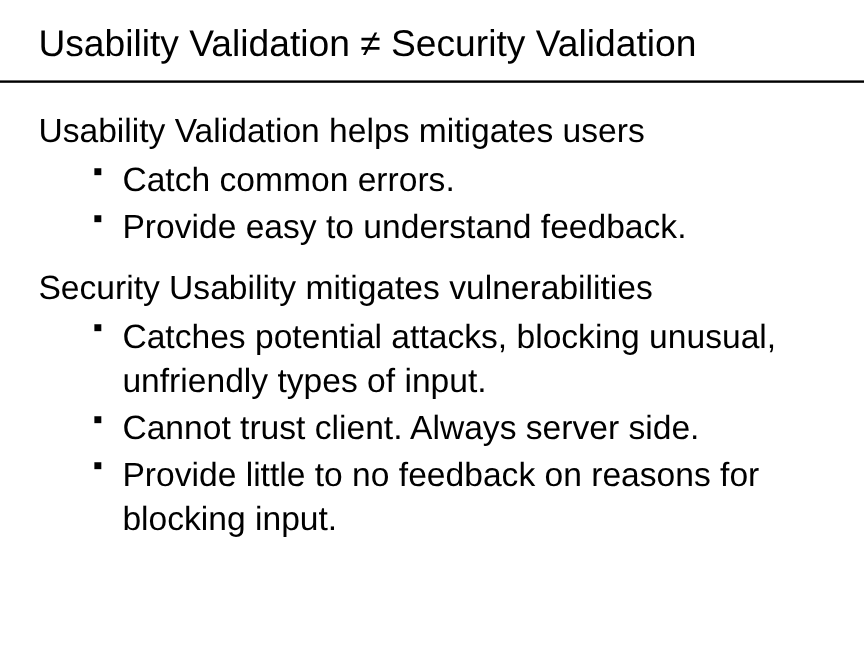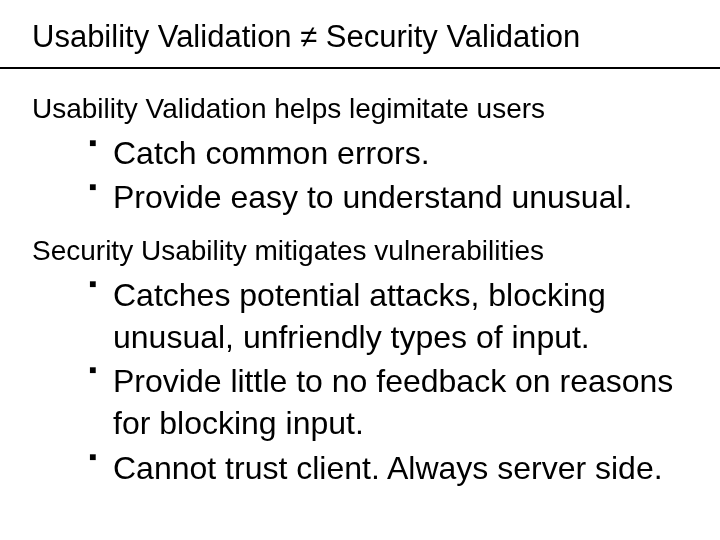--- a/index.html
+++ b/index.html
@@ -38,51 +38,51 @@
   .heading2 {
     margin-top: 14px;
   }
   ul.bullets {
     list-style: none;
     padding: 0;
     margin: 2px 0 0 46px;
   }
   ul.bullets li {
     position: relative;
-    font-size: 32px;
+    font-size: 28px;
     line-height: 1.32;
     padding-left: 24px;
-    margin: 2px 11px;
+    margin: 2px 0;
   }
   ul.bullets li::before {
     content: "■";
     position: absolute;
     left: 0;
     top: 0.28em;
     font-size: 12px;
     color: #000000;
   }
 </style>
 </head>
 <body>
 
 <div class="slide">
 
   <div class="title-bar">Usability Validation ≠ Security Validation</div>
 
   <div class="body">
 
-    <div class="heading">Usability Validation helps legimitate users</div>
+    <div class="heading">Usability Validation helps mitigates users</div>
     <ul class="bullets">
       <li>Catch common errors.</li>
-      <li>Provide easy to understand unusual.</li>
+      <li>Provide easy to understand feedback.</li>
     </ul>
 
     <div class="heading heading2">Security Usability mitigates vulnerabilities</div>
     <ul class="bullets">
       <li>Catches potential attacks, blocking unusual, unfriendly types of input.</li>
+      <li>Cannot trust client.  Always server side.</li>
       <li>Provide little to no feedback on reasons for blocking input.</li>
-      <li>Cannot trust client.  Always server side.</li>
     </ul>
 
   </div>
 
 </div>
 
 </body></html>

